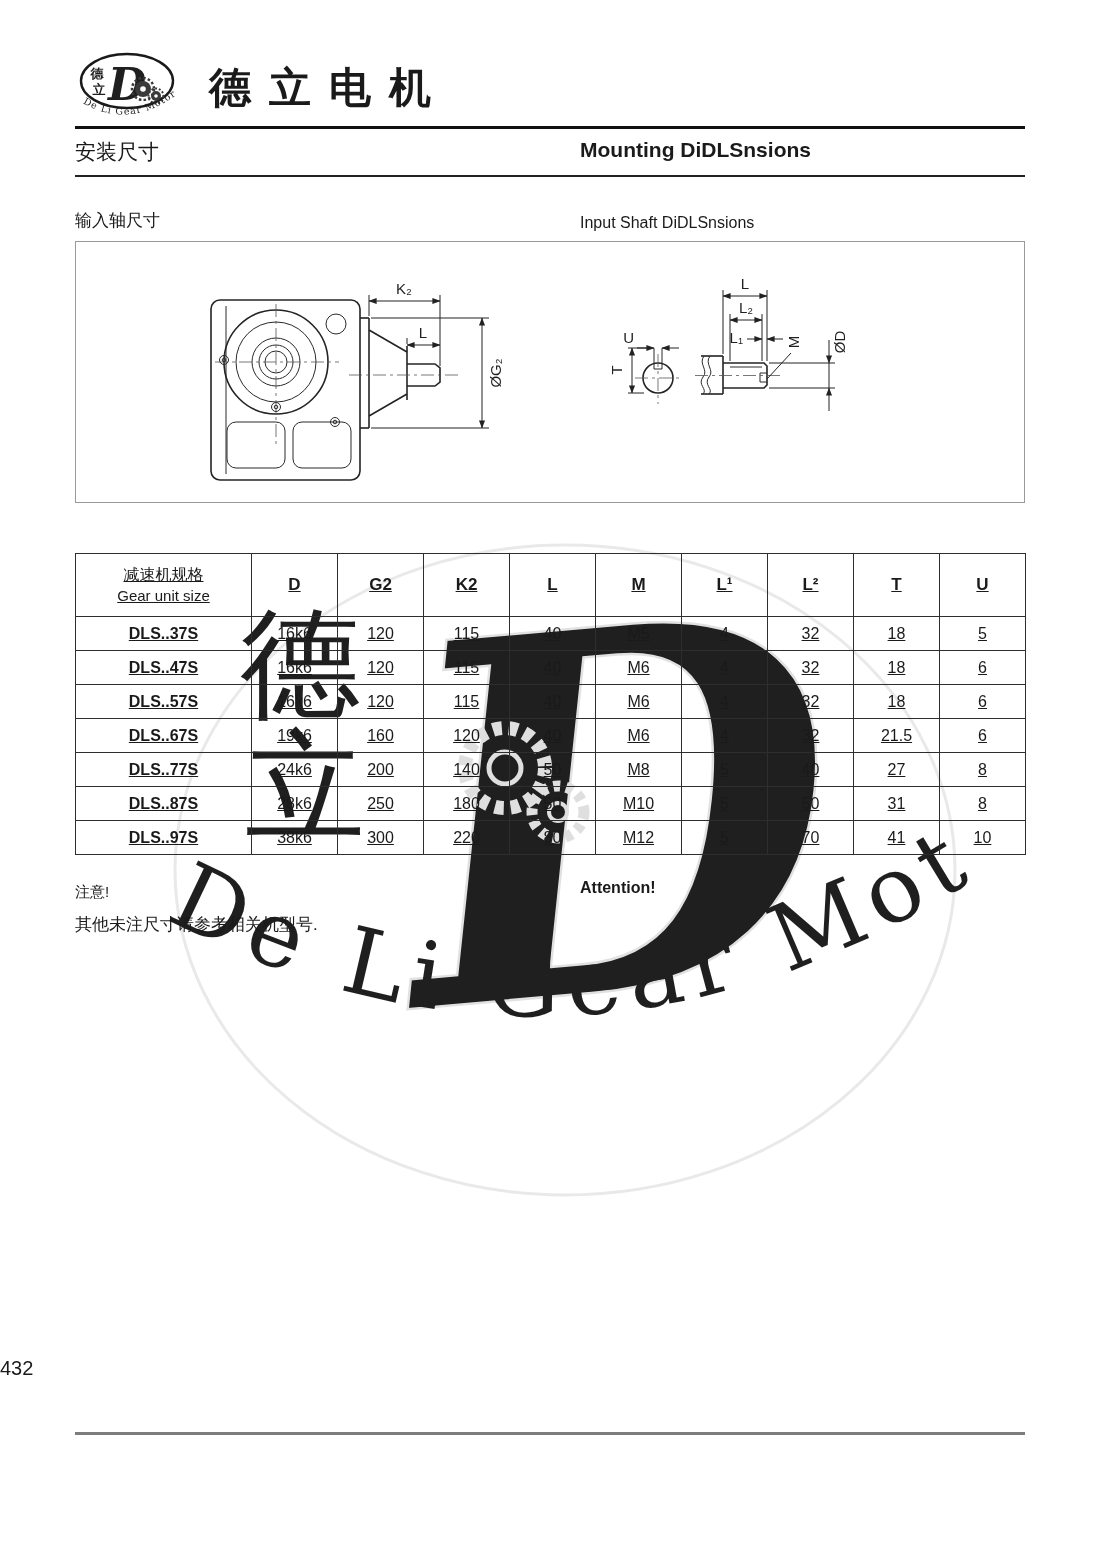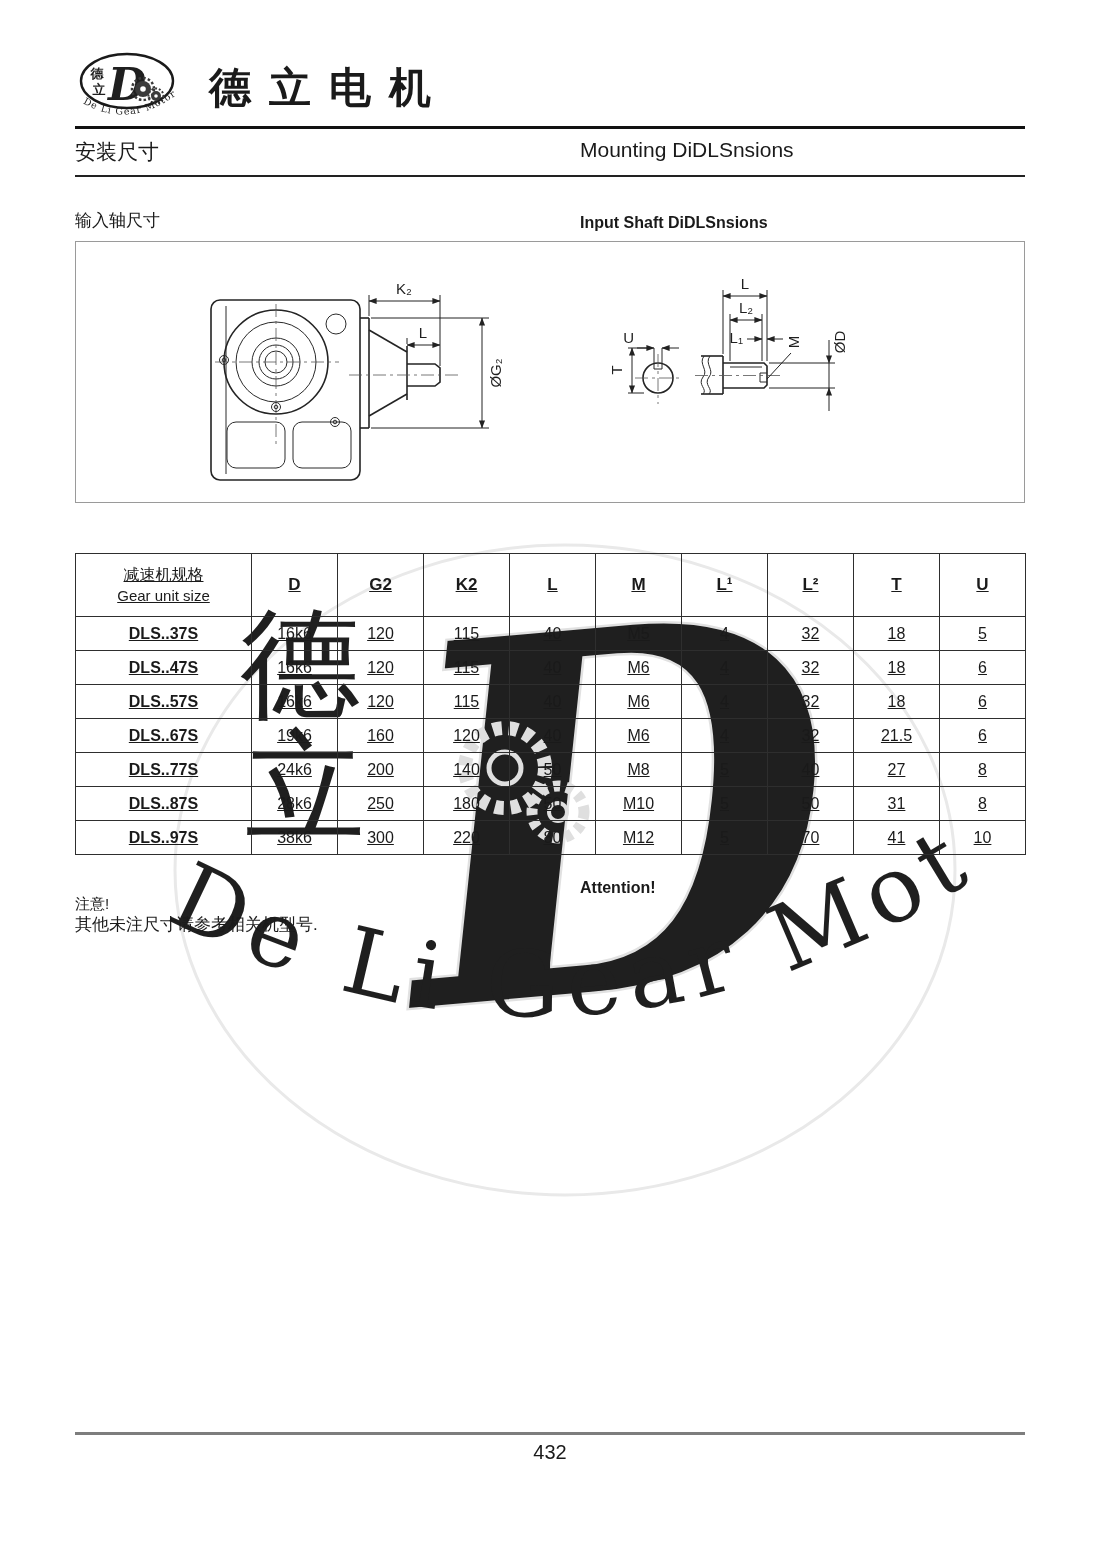--- a/index.html
+++ b/index.html
@@ -14,49 +14,49 @@
   .header-block{position:relative;height:126px;border-bottom:3px solid #111;}
   .logo{position:absolute;left:0px;top:48px;}
   .company-name{
     position:absolute;left:100px;top:60px;
     font-family:"DejaVu Serif",serif;font-weight:bold;font-size:42px;letter-spacing:18px;margin-left:34px;
   }
 
   
   .title-row{position:relative;height:46px;border-bottom:2px solid #222;}
   .title-cn{position:absolute;left:0;top:9px;font-size:21px;font-weight:normal;}
-  .title-en{position:absolute;left:505px;top:9px;font-size:21px;font-weight:normal;}
+  .title-en{position:absolute;left:505px;top:9px;font-size:21px;font-weight:bold;}
 
   .subtitle-row{position:relative;height:64px;}
   .subtitle-cn{position:absolute;left:0;bottom:9px;font-size:17px;}
-  .subtitle-en{position:absolute;left:505px;bottom:9px;font-size:16px;font-weight:bold;}
+  .subtitle-en{position:absolute;left:505px;bottom:9px;font-size:16px;font-weight:normal;}
 
   
   .drawing-box{height:260px;border:1.5px solid #9a9a9a;background:transparent;text-align:right;}
 
   
   .table-wrap{margin-top:50px;}
   table{border-collapse:collapse;width:950px;table-layout:fixed;background:transparent;text-decoration:underline;}
   th,td{border:1.5px solid #2e2e2e;text-align:center;vertical-align:middle;background:transparent;padding:0;}
   thead th{height:62px;font-size:17px;font-weight:bold;}
   thead th .cn{font-size:16px;font-weight:normal;line-height:22px;}
   thead th .en{font-size:15px;font-weight:normal;line-height:20px;}
   tbody td{height:33px;font-size:16px;}
   td.model{font-weight:bold;}
 
   
   .notes{position:relative;margin-top:24px;height:80px;}
-  .note-cn-title{position:absolute;left:0;top:16px;font-size:15px;}
+  .note-cn-title{position:absolute;left:0;top:4px;font-size:15px;}
   .note-cn-body{position:absolute;left:0;top:34px;font-size:17px;text-align:center;}
   .note-en-title{position:absolute;left:505px;top:0;font-size:16px;font-weight:bold;}
   .note-en-body{position:absolute;left:505px;top:34px;font-size:16px;}
 
   
   .footer-line{position:absolute;left:75px;top:1432px;width:950px;height:3px;background:#7d7d7d;z-index:1;}
-  .page-number{position:absolute;left:0;top:1441px;width:1100px;text-align:center;font-size:20px;z-index:1;}
+  .page-number{position:absolute;left:0;top:1357px;width:1100px;text-align:left;font-size:20px;z-index:1;}
 
   
   svg text{font-family:"Liberation Sans",sans-serif;fill:#1f1f1f;}
   .out{stroke:#242424;stroke-width:1.6;fill:none;}
   .thin{stroke:#2a2a2a;stroke-width:1;fill:none;}
   .dim{stroke:#222;stroke-width:1;fill:none;}
   .cl{stroke:#555;stroke-width:0.8;stroke-dasharray:13 4 3 4;fill:none;}
   .dimtxt{font-size:15px;}
   .wm-serif{font-family:"DejaVu Serif",serif;}
 </style>

